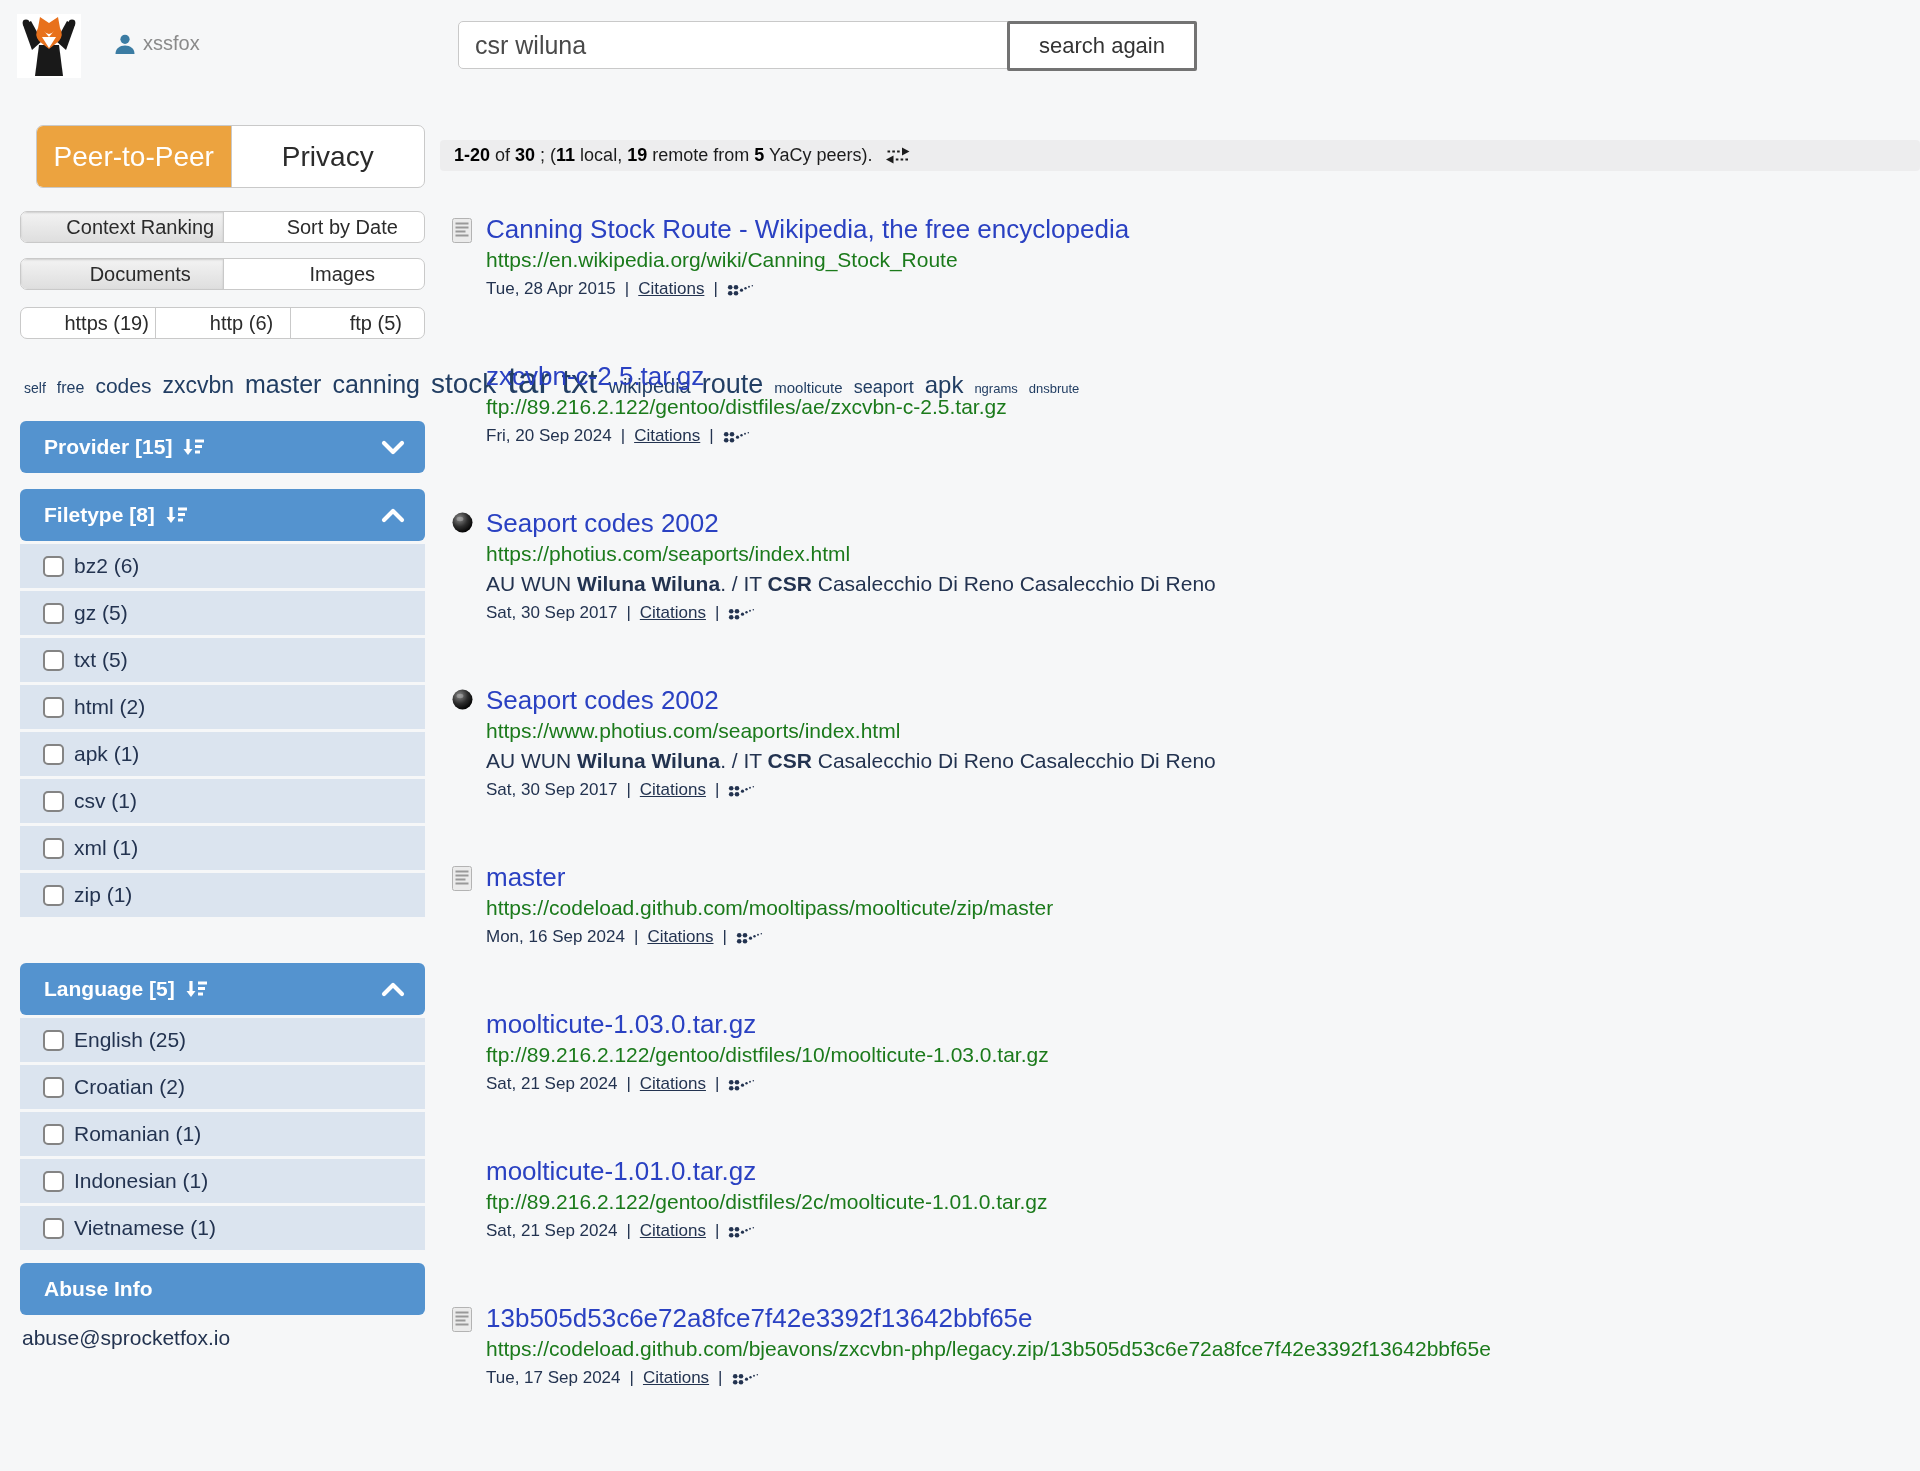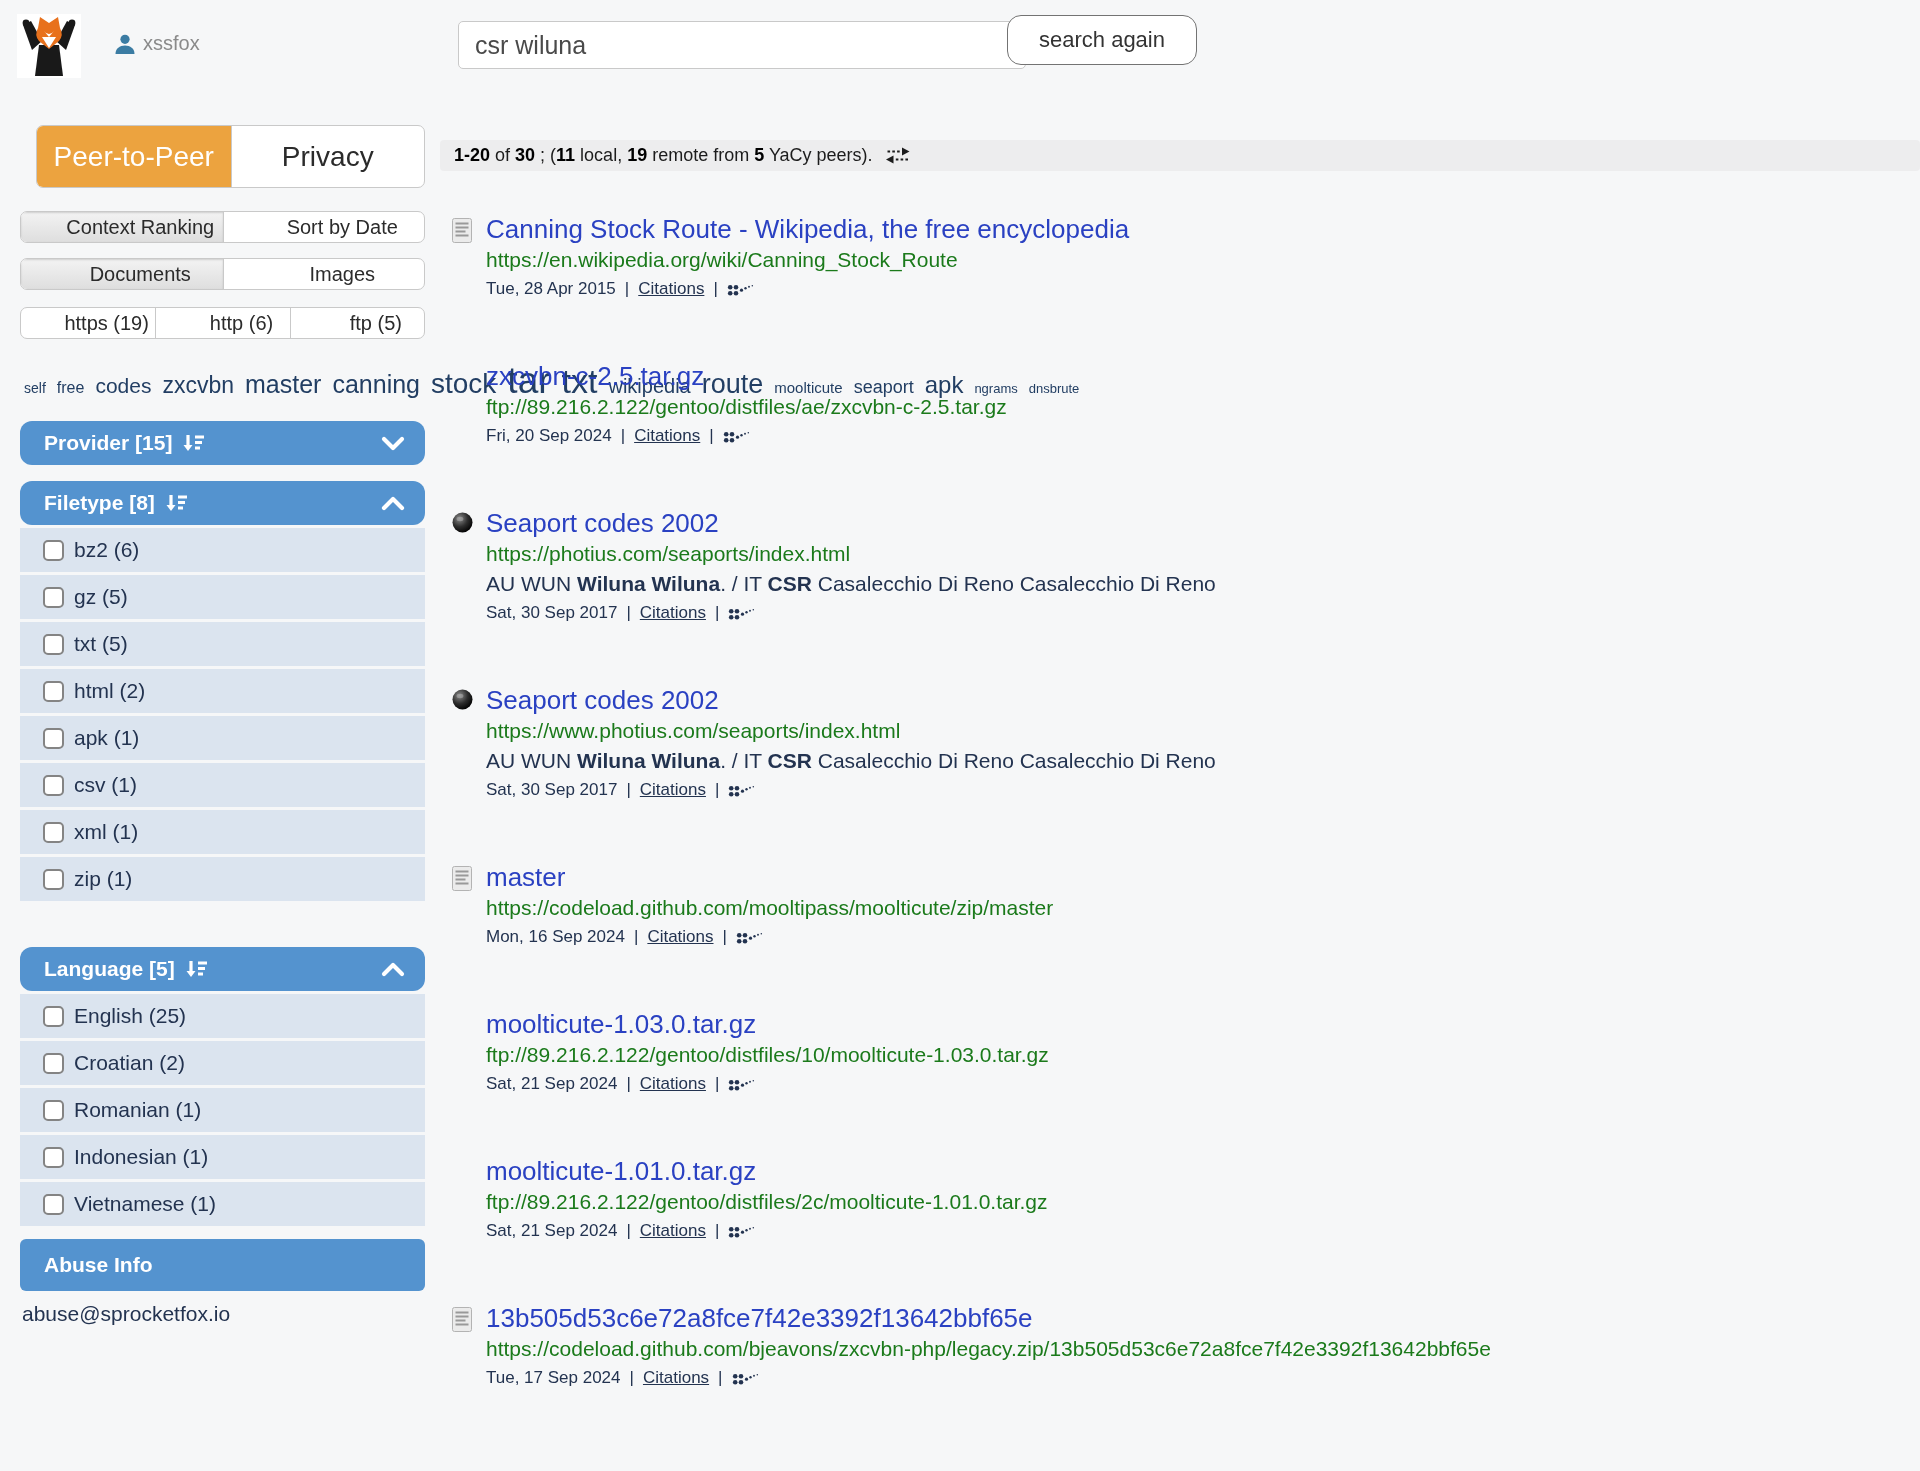--- a/index.html
+++ b/index.html
@@ -9,42 +9,42 @@
     font-family:"Liberation Sans","DejaVu Sans",sans-serif;
     color:#233350;
   }
   
   .logo{position:absolute;left:17px;top:14px;width:64px;height:64px;background:#fff;}
   .user-chip{position:absolute;left:114px;top:32px;display:flex;align-items:center;gap:7px;
     color:#8a8a8a;font-size:20px;}
   .search-input{position:absolute;left:458px;top:21px;width:568px;height:48px;box-sizing:border-box;
     border:1px solid #c9c9c9;border-radius:5px;background:#fff;padding:0 16px;
     font-size:25px;color:#4a4a4a;font-family:inherit;outline:none;}
-  .search-btn{position:absolute;left:1007px;top:15px;width:190px;height:50px;box-sizing:border-box;
-    border:1px solid #737373;background:#fff;font-size:22px;color:#333;font-family:inherit;
-    border-radius:14px;cursor:pointer;}
+  .search-btn{position:absolute;left:1007px;top:21px;width:190px;height:50px;box-sizing:border-box;
+    border:3px solid #737373;background:#fff;font-size:22px;color:#333;font-family:inherit;
+    border-radius:2px;cursor:pointer;}
   
   .sidebar{position:absolute;left:20px;top:125px;width:405px;}
   .seg2{display:grid;grid-template-columns:1fr 1fr;border:1px solid #c9c9c9;border-radius:7px;
     background:#fff;overflow:hidden;}
   .seg{display:flex;align-items:center;justify-content:center;cursor:pointer;color:#2b2b2b;}
   .seg+.seg{border-left:1px solid #c9c9c9;}
   .seg-big{height:61px;font-size:28px;}
   .seg-small{height:30px;font-size:20px;padding-left:37px;}
   .seg-orange{background:#eca33f;color:#fff;}
   .seg-pressed{background:linear-gradient(#f3f3f3,#dedede);box-shadow:inset 0 1px 2px rgba(0,0,0,.15);}
   .mb1{margin-bottom:23px;margin-left:16px;} .mb2{margin-bottom:15px;} .mb3{margin-bottom:17px;} .mb4{margin-bottom:14px;}
   .seg3{display:grid;grid-template-columns:1fr 1fr 1fr;border:1px solid #c9c9c9;border-radius:7px;
     background:#fff;overflow:hidden;}
   .tagcloud{padding:4px 0 16px 4px;color:#223e63;line-height:1.3;}
   .tagcloud a{color:#223e63;text-decoration:none;margin-right:11px;white-space:nowrap;cursor:pointer;}
   .facet{margin-bottom:16px;}
   .facet-gap{margin-top:46px;}
-  .facet-header{background:#5493cf;color:#fff;font-weight:bold;font-size:21px;height:44px;
-    display:flex;align-items:center;padding:0 20px 0 24px;border-radius:12px;cursor:pointer;}
+  .facet-header{background:#5493cf;color:#fff;font-weight:bold;font-size:21px;height:52px;
+    display:flex;align-items:center;padding:0 20px 0 24px;border-radius:6px;cursor:pointer;}
   .facet-title{margin-right:10px;}
   .facet-header .spacer{flex:1;}
   .facet-items{list-style:none;margin:0;padding:0;border-radius:20px;}
   .facet-items li{background:#dbe4ef;height:44px;margin-top:3px;display:flex;align-items:center;
     padding-left:23px;font-size:21px;color:#233350;}
   .checkbox{width:21px;height:21px;box-sizing:border-box;border:2px solid #848484;border-radius:5px;
     background:#fff;margin-right:10px;cursor:pointer;flex:0 0 auto;}
   .abuse-header{background:#5493cf;color:#fff;font-weight:bold;font-size:21px;height:52px;
     display:flex;align-items:center;padding-left:24px;border-radius:6px;margin-top:-3px;}
   .abuse-email{font-size:21px;padding:11px 0 0 2px;color:#233350;}

